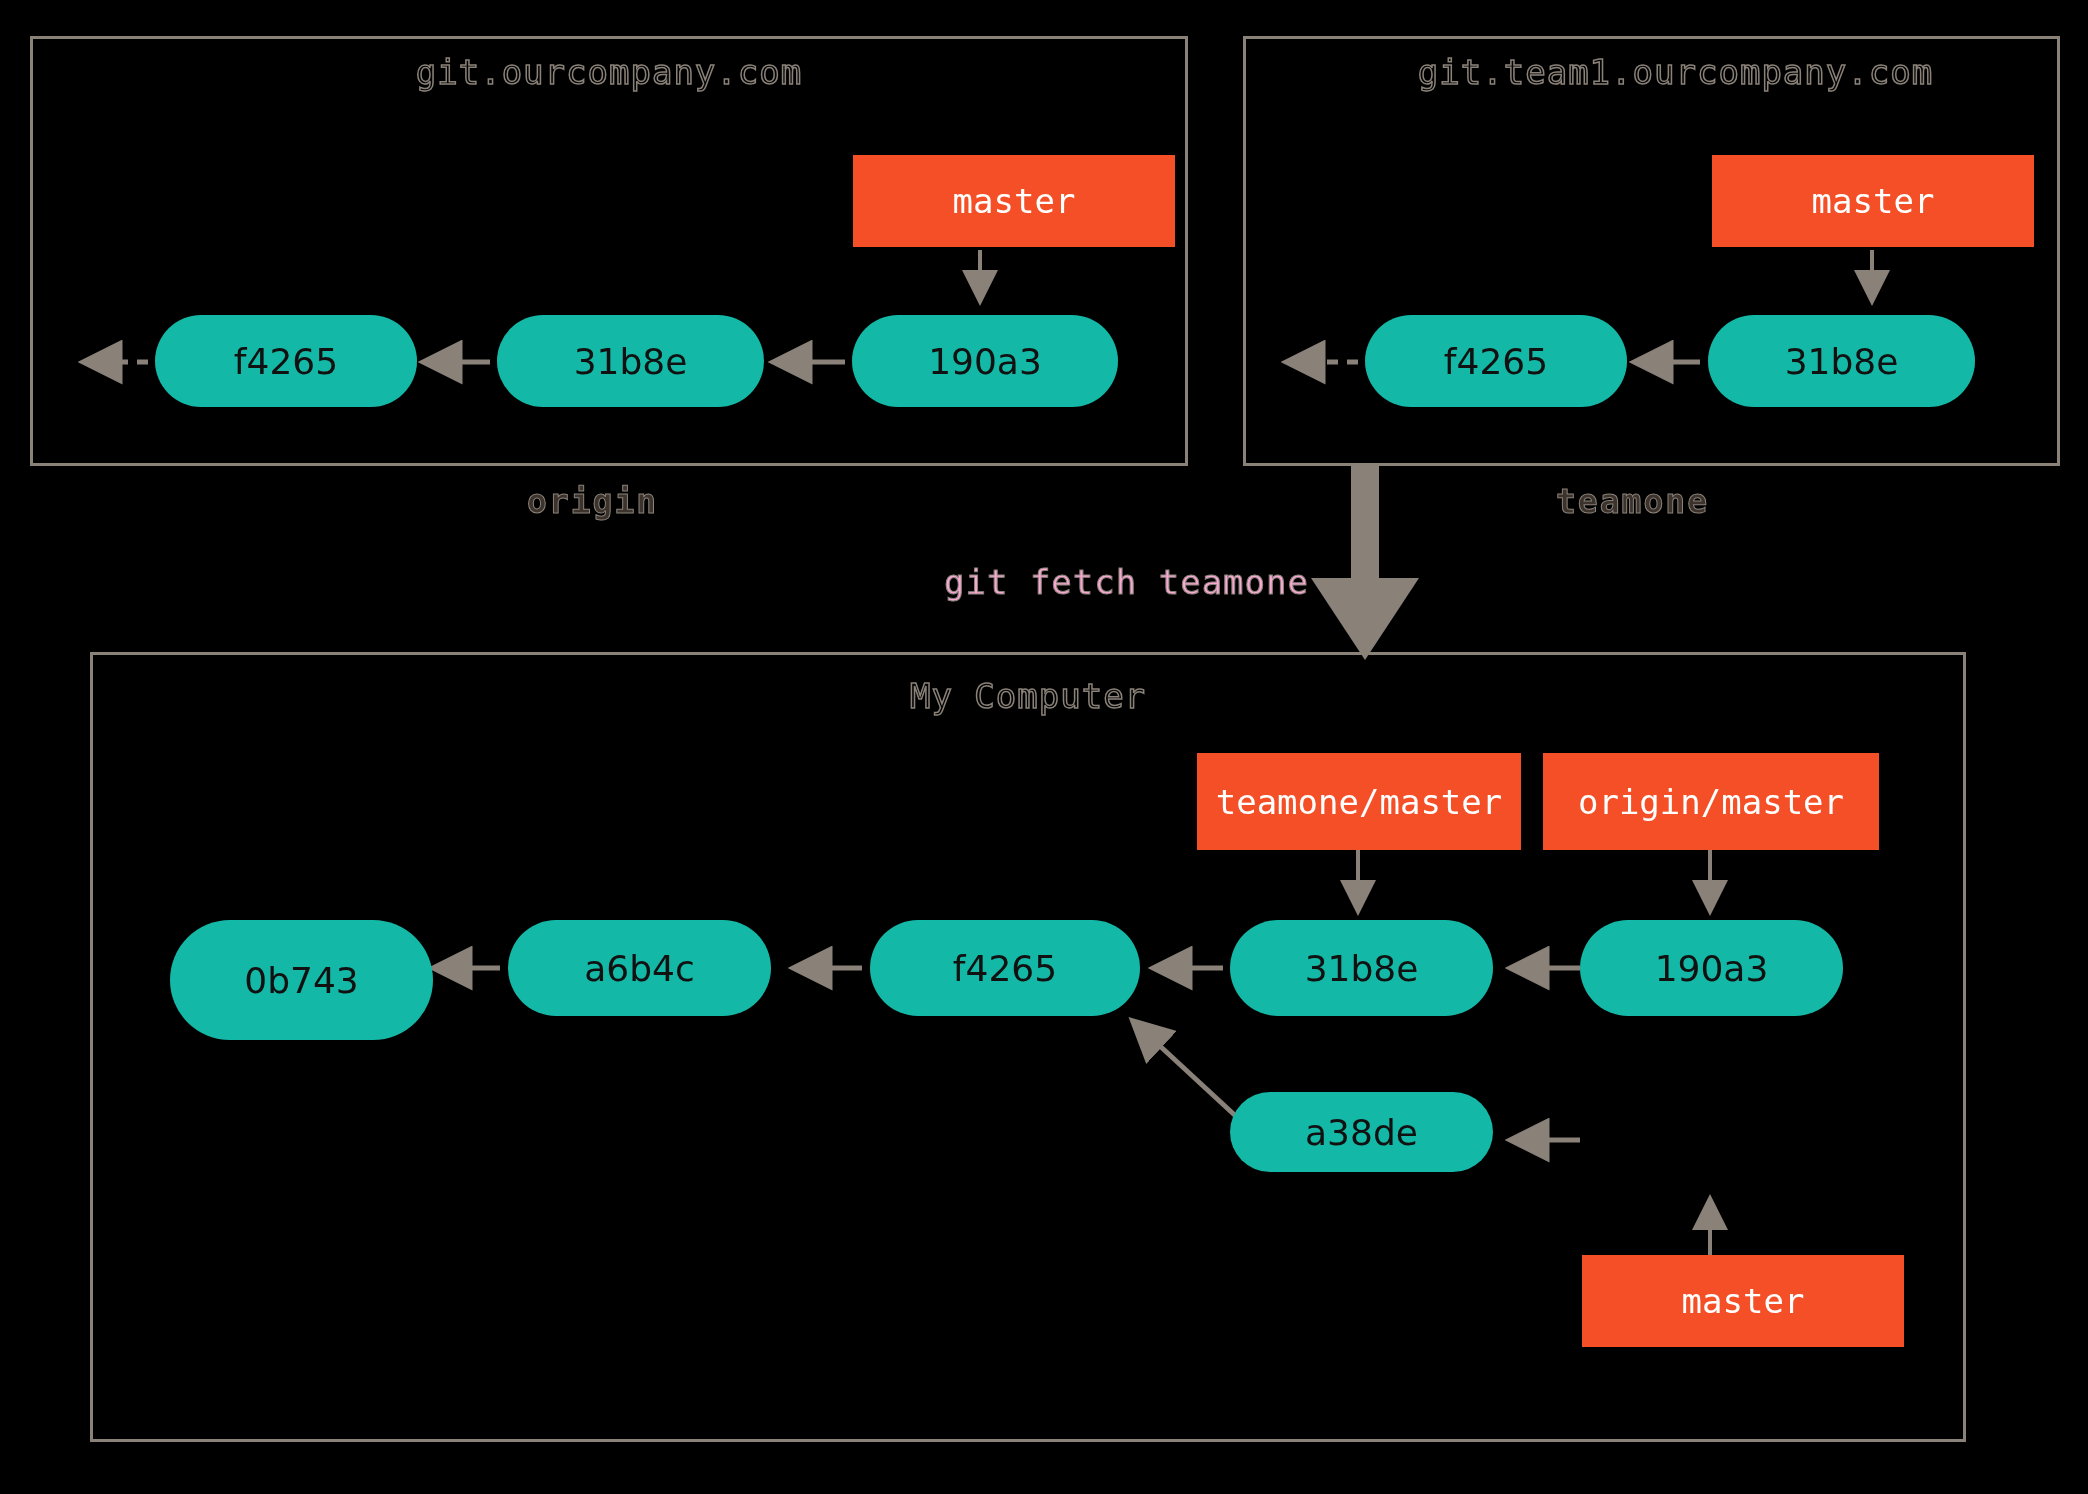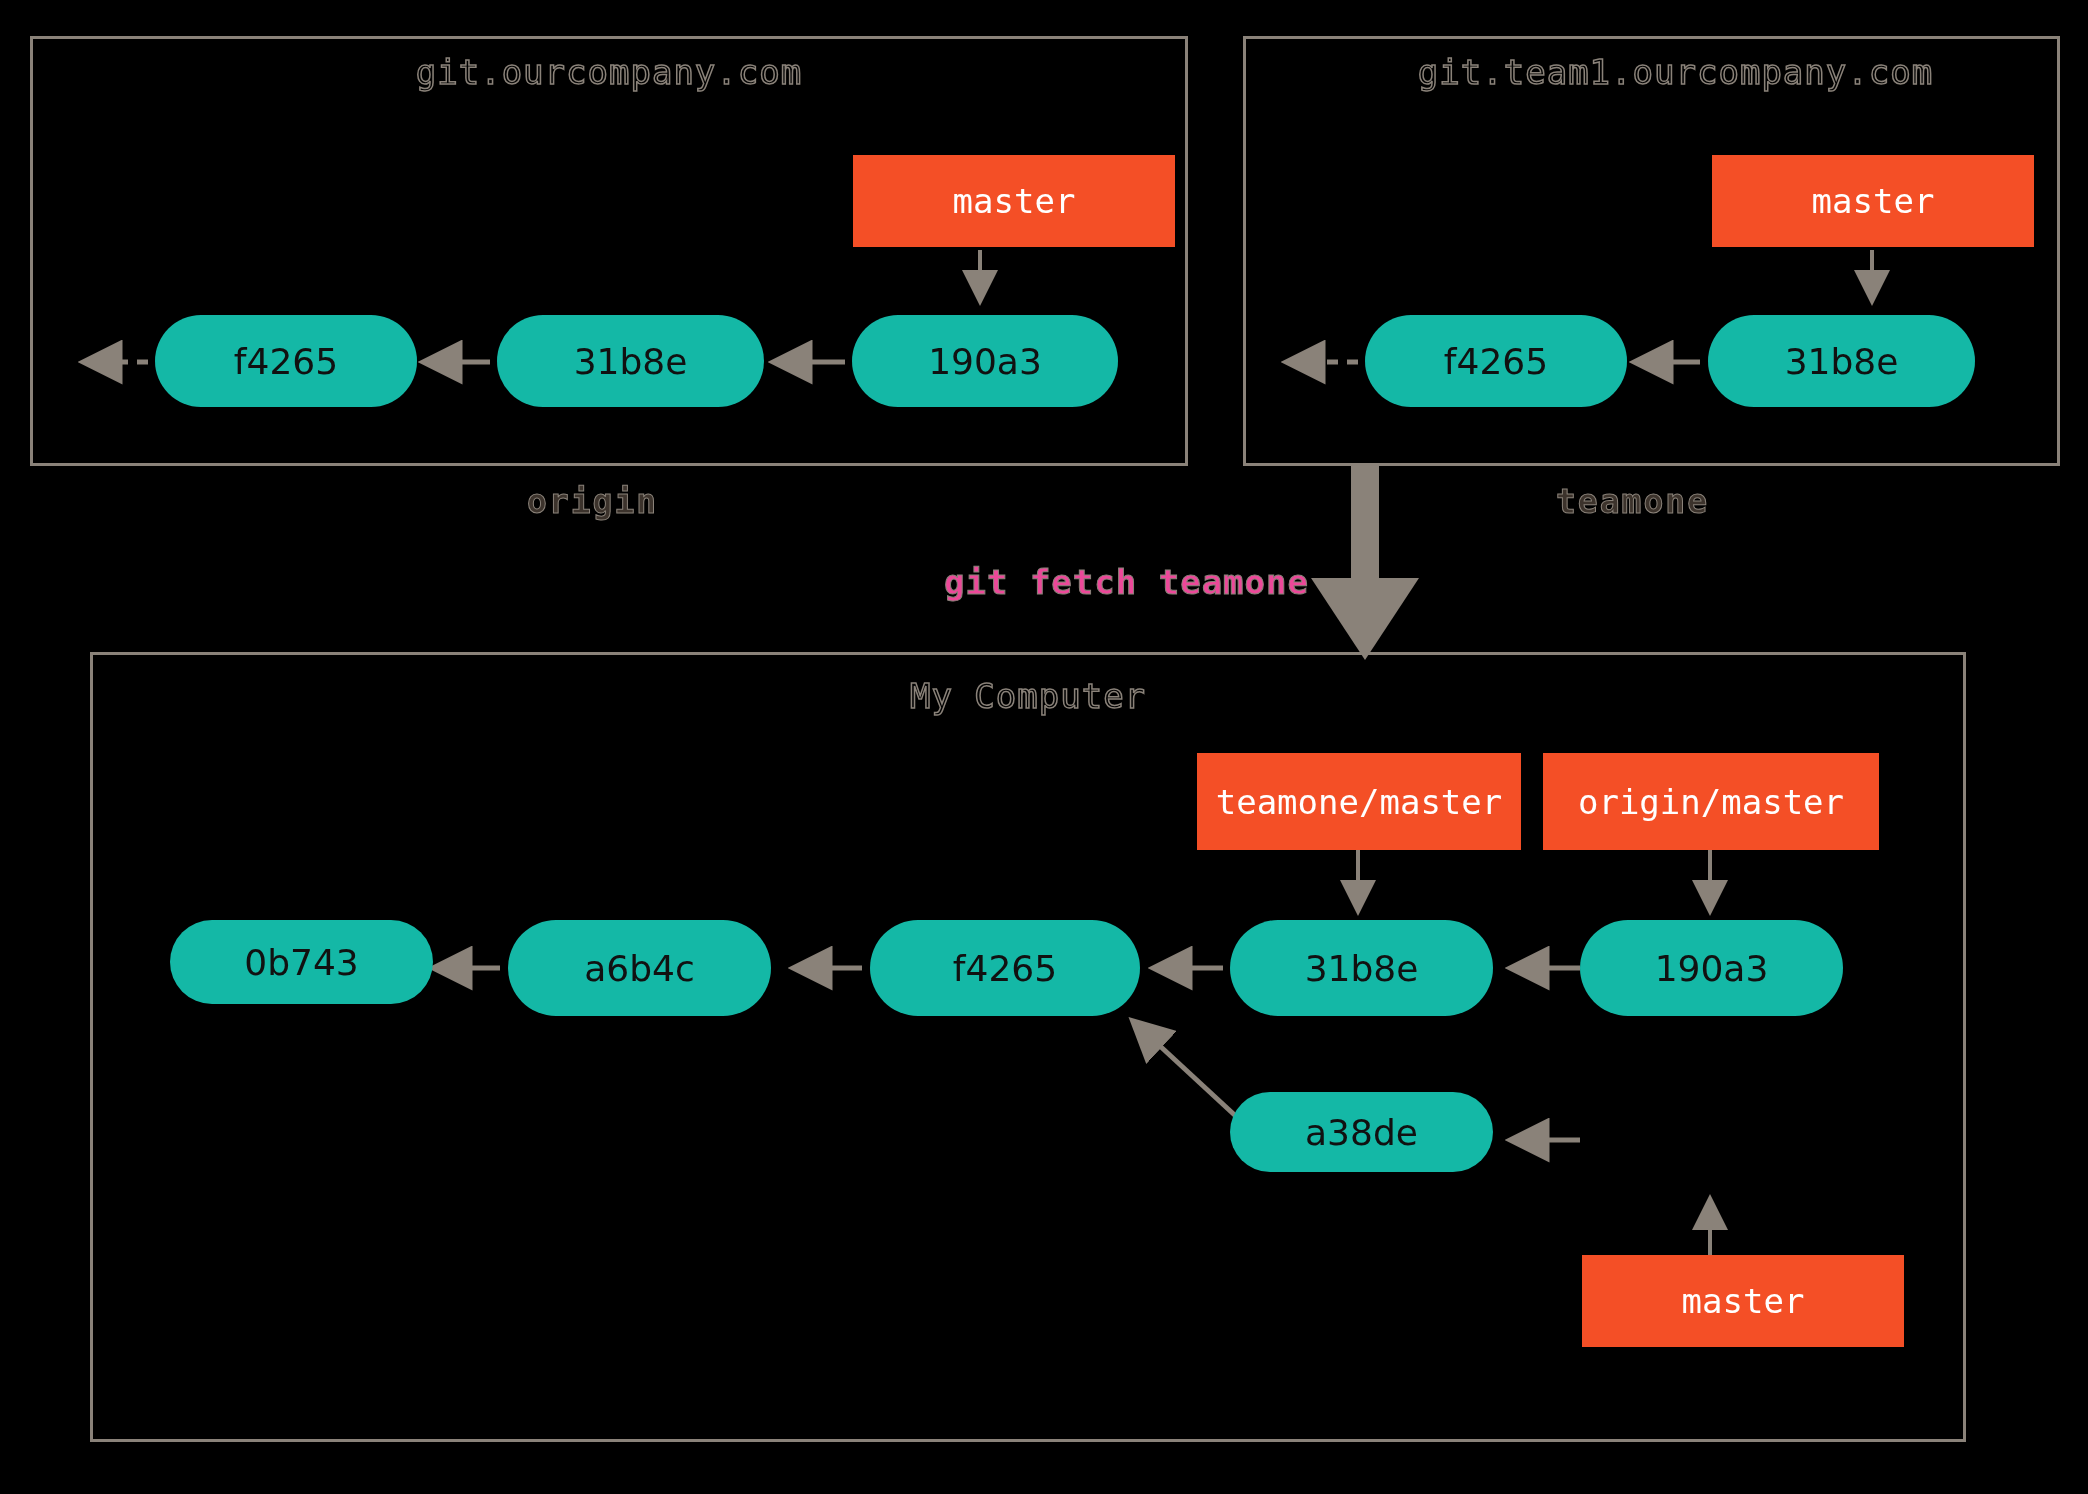--- a/index.html
+++ b/index.html
@@ -61,27 +61,26 @@
     color: #ffffff;
     display: flex;
     align-items: center;
     justify-content: center;
     font-size: 34px;
     font-family: "DejaVu Sans Mono", "Liberation Mono", monospace;
     z-index: 6;
   }
   .cmd-label {
     position: absolute;
-    color: #ec4899;
+    color: #f9a8d4;
     -webkit-text-stroke: 1px #8a8279;
     font-size: 34px;
     letter-spacing: 1px;
     white-space: nowrap;
     font-family: "DejaVu Sans Mono", "Liberation Mono", monospace;
-    font-weight: bold;
   }
   svg.edges {
     position: absolute;
     left: 0;
     top: 0;
     width: 2088px;
     height: 1494px;
     z-index: 2;
     pointer-events: none;
   }
@@ -148,21 +147,21 @@
 
   <div class="cmd-label" style="left:944px; top:562px;">git fetch teamone</div>
 
   <div class="panel" style="left:90px; top:652px; width:1876px; height:790px;">
   </div>
   <div class="panel-title" style="left:90px; top:676px; width:1876px;">My Computer</div>
 
   <div class="branch" style="left:1197px; top:753px; width:324px; height:97px;">teamone/master</div>
   <div class="branch" style="left:1543px; top:753px; width:336px; height:97px;">origin/master</div>
 
-  <div class="commit" style="left:170px; top:920px; width:263px; height:84px;text-align:right;">0b743</div>
+  <div class="commit" style="left:170px; top:920px; width:263px; height:120px;text-align:right;">0b743</div>
   <div class="commit" style="left:508px; top:920px; width:263px; height:96px;">a6b4c</div>
   <div class="commit" style="left:870px; top:920px; width:270px; height:96px;">f4265</div>
   <div class="commit" style="left:1230px; top:920px; width:263px; height:96px;">31b8e</div>
   <div class="commit" style="left:1580px; top:920px; width:263px; height:96px;">190a3</div>
 
   <div class="commit" style="left:1230px; top:1092px; width:263px; height:80px;">a38de</div>
 
   <div class="branch" style="left:1582px; top:1255px; width:322px; height:92px;">master</div>
 
 </div>

